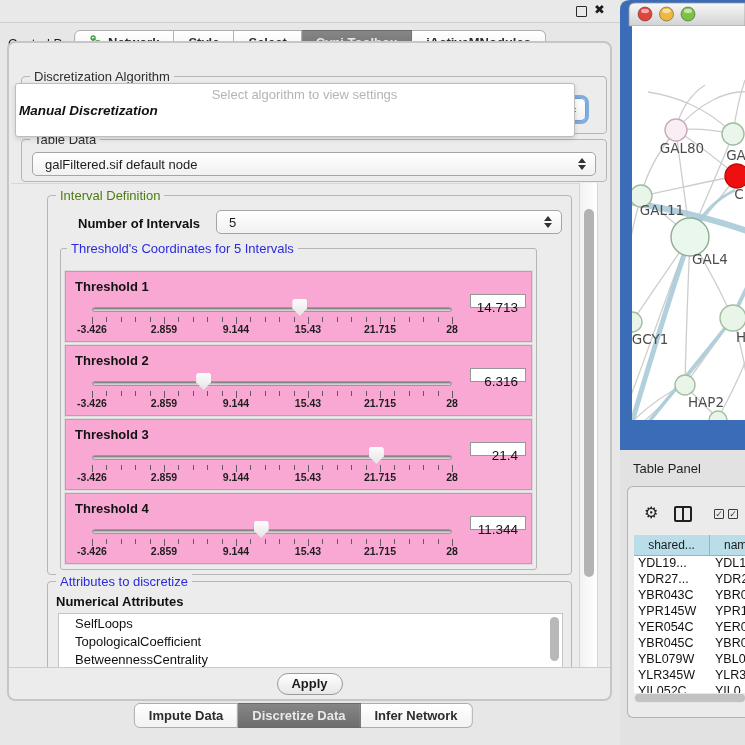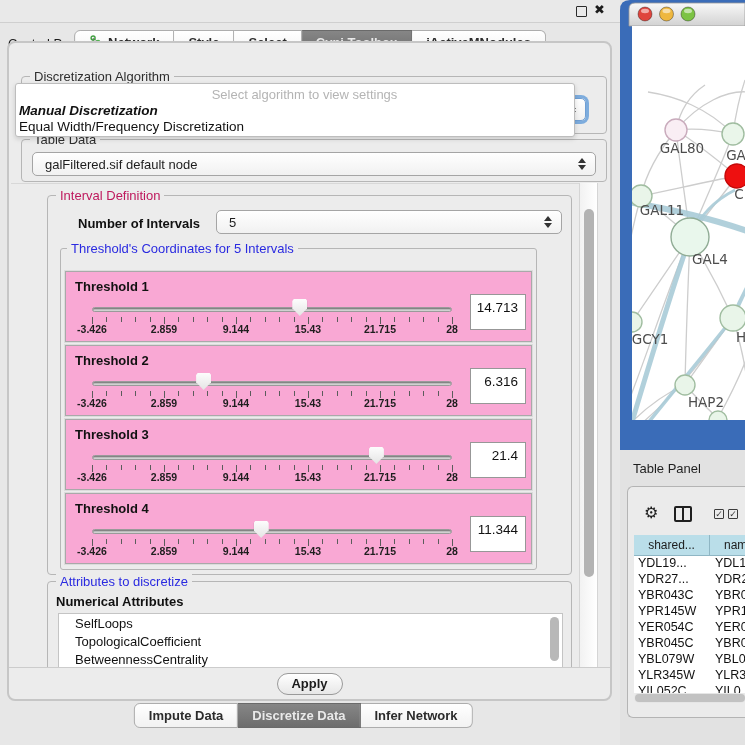--- a/index.html
+++ b/index.html
@@ -25,21 +25,21 @@
   .seg.sel { background:linear-gradient(#868686,#6d6d6d); color:#e9e9e9; border-color:#6a6a6a; }
   #top-tabs { top:30px; left:50%; transform:translateX(-50%); }
   #bottom-tabs { top:703px; left:50%; transform:translateX(-52%); }
 
   #outer-panel { position:absolute; left:7px; top:41px; width:605px; height:660px;
     background:#ececec; border:2px solid #c6c6c6; border-radius:8px; }
 
   .group { position:absolute; border:1px solid #b6b6b6; border-radius:4px; }
   .group > .glabel { position:absolute; top:-8px; left:8px; background:#ececec; padding:0 4px;
     font-size:13px; color:#2e2e2e; white-space:nowrap; }
-  .glabel.green { color:#be185d; }
+  .glabel.green { color:#4d7c0f; }
   .glabel.blue  { color:#2a2ae0; }
 
   
   .combo { position:absolute; background:linear-gradient(#ffffff,#f1f1f1); border:1px solid #a5a5a5;
     border-radius:5px; font-size:13px; color:#1d1d1d; display:flex; align-items:center; padding-left:12px; }
   .stepper { position:absolute; right:8px; top:50%; transform:translateY(-50%); width:9px; height:12px; }
   .stepper .up, .stepper .dn { position:absolute; left:0; width:0; height:0;
     border-left:4.5px solid transparent; border-right:4.5px solid transparent; }
   .stepper .up { top:0; border-bottom:5px solid #333; }
   .stepper .dn { bottom:0; border-top:5px solid #333; }
@@ -81,21 +81,21 @@
   .t-thumb { position:absolute; top:27px; width:15px; height:17px;
     background:linear-gradient(#fdfdfd,#e4e4e4);
     clip-path:polygon(10% 0,90% 0,100% 12%,100% 55%,50% 100%,0 55%,0 12%);
     filter:drop-shadow(0 0 1px #7d7d7d); }
   .t-ticks { position:absolute; left:26px; top:45px; width:360px; height:8px; }
   .tick { position:absolute; top:0; width:1px; background:#5c5c5c; }
   .tick.minor { height:5px; }
   .tick.major { height:7px; }
   .t-ticklabel { position:absolute; top:51px; transform:translateX(-50%); font-size:10.5px;
     font-weight:bold; color:#1e1e1e; white-space:nowrap; }
-  .t-value { position:absolute; left:404px; top:22px; width:56px; height:36px; background:#ffffff;
+  .t-value { position:absolute; left:404px; top:22px; width:56px; height:14px; background:#ffffff;
     border:1px solid #979797; font-size:13.5px; color:#111; text-align:right; line-height:26px; padding-right:7px; }
 
   #attr-group { left:36px; top:397px; width:525px; height:120px; }
   #attr-title { position:absolute; left:8px; top:12px; font-size:13px; font-weight:bold; color:#111; }
   #attr-list { position:absolute; left:10px; top:31px; width:505px; height:85px; background:#ffffff;
     border:1px solid #c4c4c4; overflow:hidden; }
   .attr-item { font-size:13px; color:#111; padding:2px 0 2px 16px; height:18px; }
   #attr-scroll { position:absolute; right:3px; top:3px; width:9px; height:44px; background:#b8b8b8; border-radius:5px; }
 
   #panel-footer-line { position:absolute; left:0; top:624px; width:601px; height:1px; background:#cccccc; }
@@ -171,21 +171,20 @@
         <span class="stepper">
             <span class="up"></span>
             <span class="dn"></span>
           </span>
       </div>
     </div>
 
     <div id="algo-popup">
       <div class="ph">Select algorithm to view settings</div>
       <div class="opt b">Manual Discretization</div>
-      <div class="opt">Equal Width/Frequency Discretization</div>
     </div>
 
     <div id="tabledata-group" class="group">
       <span class="glabel">Table Data</span>
       <div id="tabledata-combo" class="combo">
         <span>galFiltered.sif default node</span>
         <span class="stepper">
             <span class="up"></span>
             <span class="dn"></span>
           </span>

